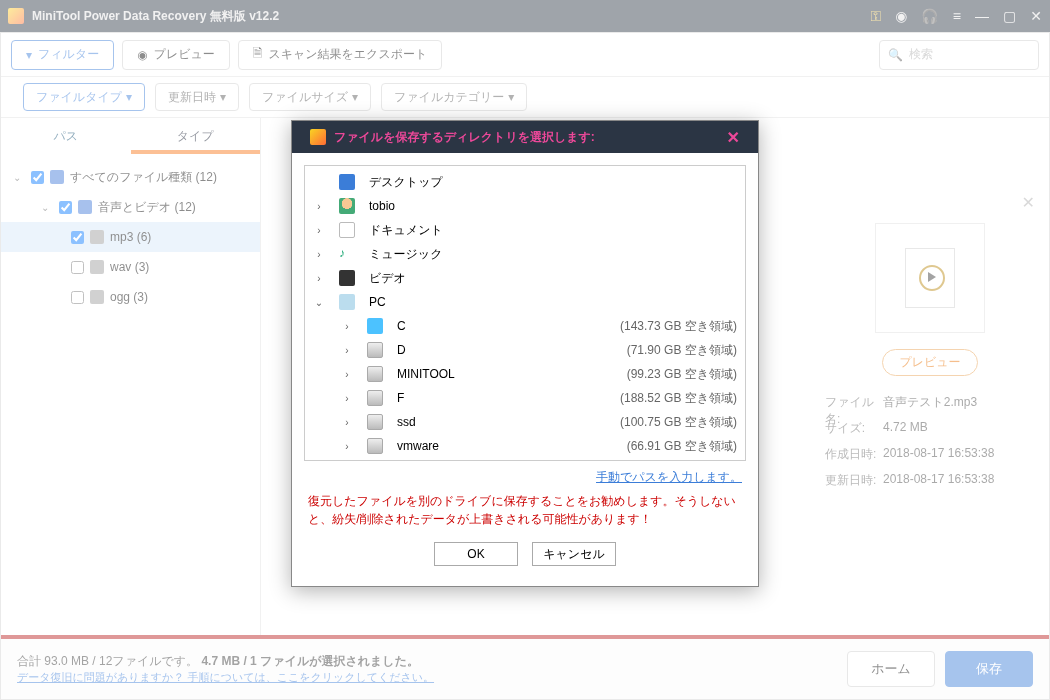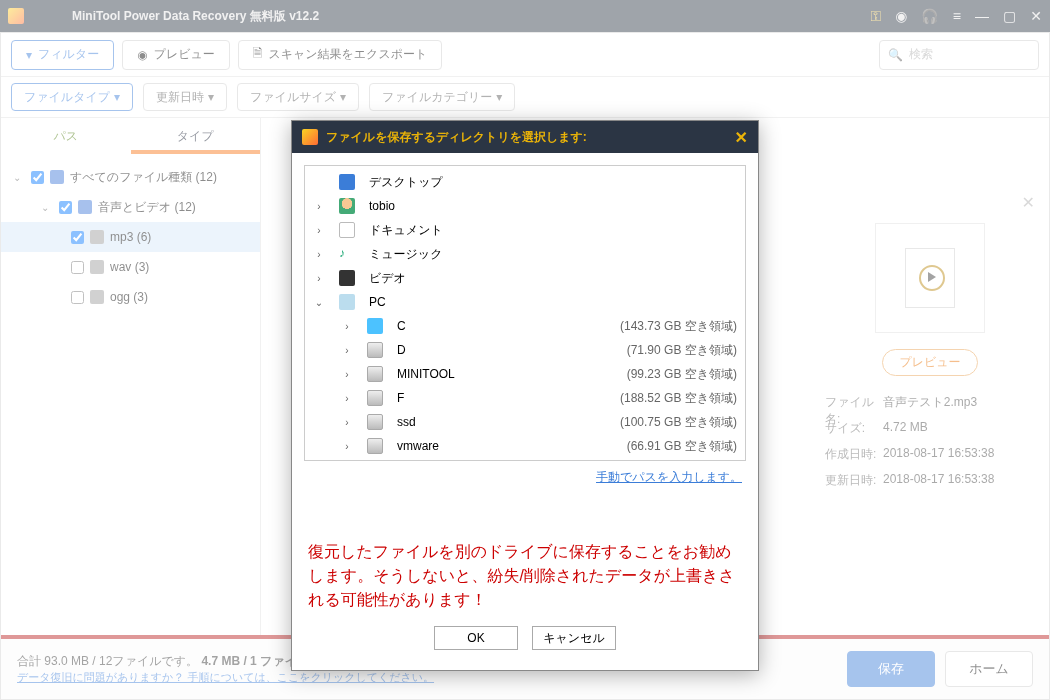--- a/index.html
+++ b/index.html
@@ -1,38 +1,38 @@
 <!DOCTYPE html>
 <html><head>
 <meta charset="utf-8">
 <style>
 * { box-sizing: border-box; margin: 0; padding: 0; font-family: "Segoe UI", "Meiryo", sans-serif; }
 body { width: 1050px; height: 700px; background: #f5f5f5; overflow: hidden; position: relative; }
 
-.titlebar { height: 32px; background: #2b3544; display: flex; align-items: center; padding: 0 8px; color: #e0e0e0; gap: 40px; }
+.titlebar { height: 32px; background: #2b3544; display: flex; align-items: center; padding: 0 8px; color: #e0e0e0; }
 .titlebar .logo { width: 16px; height: 16px; background: linear-gradient(135deg,#f9d423,#ff6b35); border-radius: 2px; margin-right: 8px; }
 .titlebar .title { font-size: 12px; font-weight: bold; flex: 1; }
 .titlebar .winicons { display: flex; gap: 14px; align-items: center; }
 .titlebar .winicons span { font-size: 14px; cursor: pointer; }
 
 .main { height: 668px; background: #fff; border: 1px solid #d0d0d0; position: relative; }
 .toolbar { height: 44px; display: flex; align-items: center; padding: 6px 10px; gap: 8px; border-bottom: 1px solid #e0e0e0; }
 .toolbar .btn { height: 30px; padding: 0 14px; border: 1px solid #ccc; border-radius: 4px; background: #fff; font-size: 12px; display: flex; align-items: center; gap: 6px; cursor: pointer; }
 .toolbar .btn.primary { color: #3b7dd8; border-color: #3b7dd8; }
 .toolbar .spacer { flex: 1; }
 .searchbox { height: 30px; width: 160px; border: 1px solid #ccc; border-radius: 4px; display: flex; align-items: center; padding: 0 8px; color: #aaa; font-size: 12px; gap: 6px; }
 
-.filterbar { height: 40px; display: flex; align-items: center; padding: 0 10px; gap: 10px; }
+.filterbar { height: 40px; display: flex; align-items: center; padding: 0 22px; gap: 10px; }
 .filterbar .pill { height: 28px; padding: 0 12px; border: 1px solid #ccc; border-radius: 4px; background: #fff; font-size: 12px; display: flex; align-items: center; gap: 4px; cursor: pointer; color: #555; }
 .filterbar .pill.active { color: #3b7dd8; border-color: #3b7dd8; }
 
 .content { display: flex; height: 520px; border-top: 1px solid #e0e0e0; }
 .sidebar { width: 260px; border-right: 1px solid #e0e0e0; }
 .tabs { display: flex; height: 36px; }
-.tabs .tab { flex: 1; text-align: center; line-height: 36px; font-size: 12px; cursor: pointer; color: #4d7c0f; }
+.tabs .tab { flex: 1; text-align: center; line-height: 36px; font-size: 12px; cursor: pointer; color: #0c4a6e; }
 .tabs .tab.active { color: #0f172a; border-bottom: 4px solid #f97316; }
 .tree { padding: 8px 0; font-size: 12px; }
 .tree .node { display: flex; align-items: center; height: 30px; padding-left: 12px; gap: 6px; cursor: pointer; }
 .tree .node input { width: 13px; height: 13px; }
 .tree .node .ic { width: 14px; height: 14px; border-radius: 2px; }
 .tree .node.sel { background: #d4e6f9; }
 .tree .indent1 { padding-left: 40px; }
 .tree .indent2 { padding-left: 70px; }
 .chev { font-size: 10px; width: 12px; color: #666; }
 
@@ -50,35 +50,35 @@
 .footer { position: absolute; bottom: 0; left: 0; right: 0; height: 64px; border-top: 4px solid #b91c1c; background: #fafafa; display: flex; align-items: center; padding: 0 16px; }
 .footer .info { font-size: 12px; color: #333; }
 .footer .info a { color: #3b7dd8; font-size: 11px; text-decoration: underline; }
 .footer .spacer { flex: 1; }
 .footer .fbtn { height: 36px; width: 88px; border: 1px solid #ccc; border-radius: 4px; background: #fff; font-size: 13px; cursor: pointer; margin-left: 10px; }
 .footer .fbtn.primary { background: #3b7dd8; border-color: #3b7dd8; color: #fff; }
 
 
 .overlay { position: absolute; inset: 0; background: rgba(255,255,255,0.55); display: flex; align-items: flex-start; justify-content: center; padding-top: 120px; }
 .modal { width: 468px; background: #fff; border: 1px solid #888; box-shadow: 0 4px 20px rgba(0,0,0,0.3); }
-.modal .mtitle { height: 32px; background: #2b3544; color: #eab308; display: flex; align-items: center; padding: 0 10px; font-size: 12px; font-weight: bold; }
+.modal .mtitle { height: 32px; background: #2b3544; color: #ec4899; display: flex; align-items: center; padding: 0 18px; font-size: 12px; font-weight: bold; }
 .modal .mtitle .mlogo { width: 16px; height: 16px; background: linear-gradient(135deg,#f9d423,#ff6b35); border-radius: 2px; margin-right: 8px; }
 .modal .mtitle .mx { font-size: 16px; font-weight: bold; cursor: pointer; }
 .modal .body { padding: 12px; }
 .dtree { border: 1px solid #ccc; height: 296px; overflow: hidden; font-size: 12px; padding: 4px 0; }
 .dtree .drow { display: flex; align-items: center; height: 24px; padding-left: 8px; gap: 14px; cursor: pointer; }
 .dtree .drow .dchev { width: 12px; font-size: 10px; color: #666; text-align: center; }
 .dtree .drow .dico { width: 16px; height: 16px; border-radius: 2px; }
 .dtree .drow .dname { flex: 1; }
 .dtree .drow .dsize { color: #666; margin-right: 8px; }
 .dtree .pc1 { padding-left: 8px; }
 .dtree .pc2 { padding-left: 36px; }
 .manual { text-align: right; padding: 6px 4px; }
 .manual a { color: #3b7dd8; font-size: 12px; text-decoration: underline; cursor: pointer; }
-.warning { color: #c00; font-size: 16px; padding: 0 4px 10px; line-height: 1.5; margin-top: 48px; }
+.warning { color: #c00; font-size: 12px; padding: 0 4px 10px; line-height: 1.5; }
 .mbtns { display: flex; justify-content: center; gap: 14px; padding: 4px 0 8px; }
 .mbtns button { width: 84px; height: 24px; border: 1px solid #aaa; background: #fff; font-size: 12px; cursor: pointer; }
 
 .ic-folder{background:#3b7dd8;} .ic-doc{background:#fff;border:1px solid #bbb;} .ic-vid{background:#333;} .ic-pc{background:#bde;}
 .ic-drive{background:linear-gradient(#eee,#bbb);border:1px solid #aaa;} .ic-win{background:#4cc2ff;}
 .ic-all{background:#3c76d8;} .ic-av{background:#3c76d8;} .ic-file{background:#999;}
 .ic-user{width:16px;height:16px;border-radius:50%;background:radial-gradient(circle at 50% 35%, #f8c894 40%, #4a7 42%);}
 </style>
 </head>
 <body>
@@ -202,22 +202,22 @@
         </div>
     </div>
   </div>
 
   <div class="footer">
     <div class="info">
       <div><span>合計 93.0 MB / 12ファイルです。</span> <b>4.7 MB / 1 ファイルが選択されました。</b></div>
       <a>データ復旧に問題がありますか？ 手順については、ここをクリックしてください。</a>
     </div>
     <div class="spacer"></div>
+    <button class="fbtn">ホーム</button>
     <button class="fbtn primary">保存</button>
-    <button class="fbtn">ホーム</button>
   </div>
 </div>
 
 <div class="overlay">
   <div class="modal">
     <div class="mtitle">
       <div class="mlogo"></div>
       <span style="flex:1">ファイルを保存するディレクトリを選択します:</span>
       <span class="mx">✕</span>
     </div>

